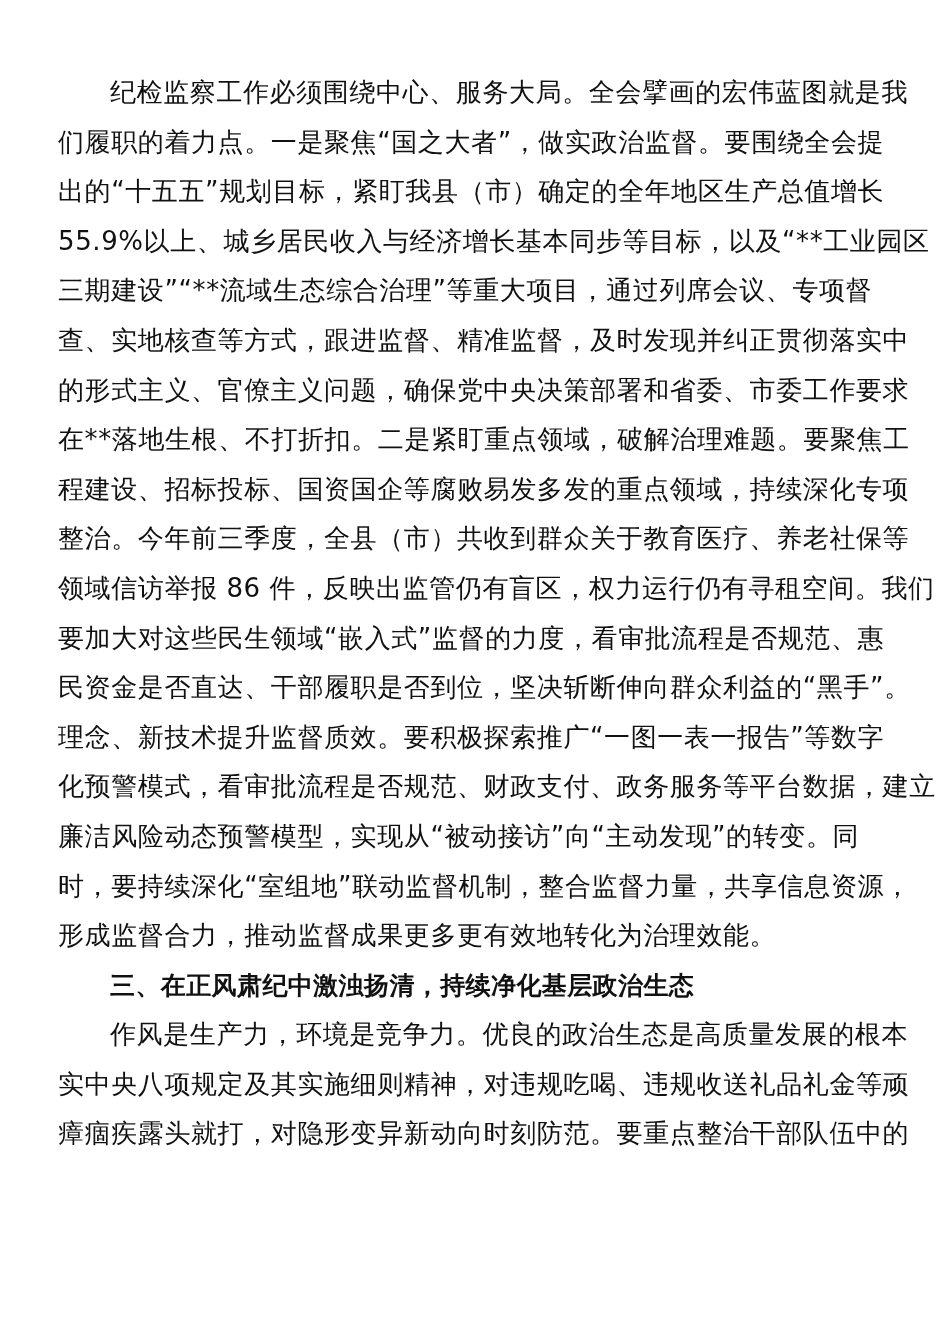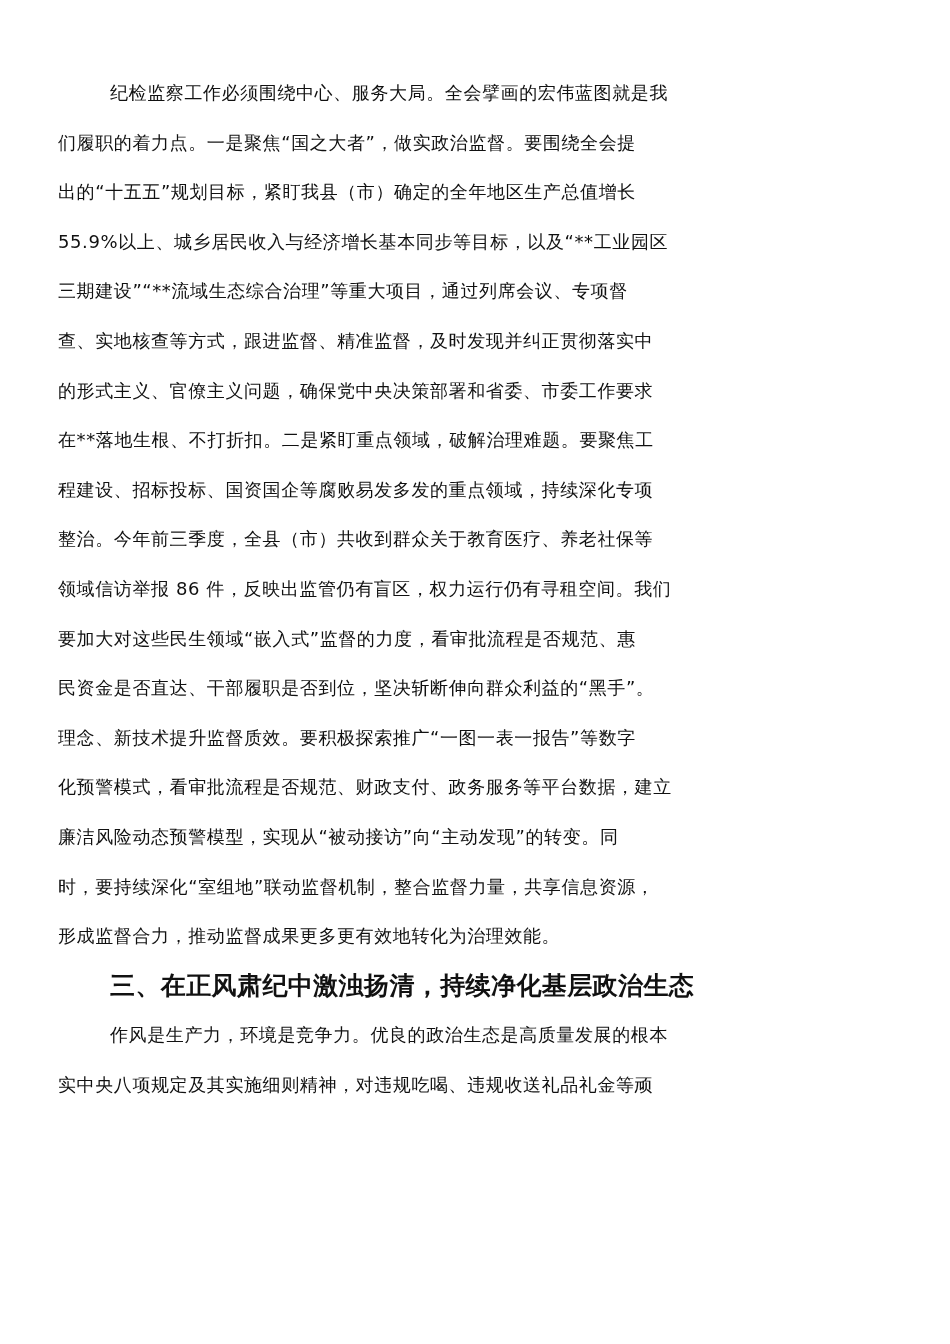--- a/index.html
+++ b/index.html
@@ -16,21 +16,21 @@
     .page {
       position: absolute;
       left: 58px;
       top: 68px;
       width: 820px;
     }
     .line {
       height: 49.6px;
       line-height: 49.6px;
       font-family: "DejaVu Sans", "Liberation Sans", sans-serif;
-      font-size: 18px;
+      font-size: 26px;
       color: #111111;
       white-space: nowrap;
       letter-spacing: 0.6px;
     }
     .line.indent {
       padding-left: 52px;
     }
     .line.heading {
       padding-left: 52px;
       font-size: 25px;
@@ -64,15 +64,16 @@
     <div class="line">形成监督合力，推动监督成果更多更有效地转化为治理效能。</div>
   </div>
 
   <div>
     <div class="line heading">三、在正风肃纪中激浊扬清，持续净化基层政治生态</div>
   </div>
 
   <div>
     <div class="line indent">作风是生产力，环境是竞争力。优良的政治生态是高质量发展的根本</div>
     <div class="line">实中央八项规定及其实施细则精神，对违规吃喝、违规收送礼品礼金等顽</div>
+    <div class="line">瘴痼疾露头就打，对隐形变异新动向时刻防范。要重点整治干部队伍中的</div>
   </div>
 
 </div>
 
 </body></html>

